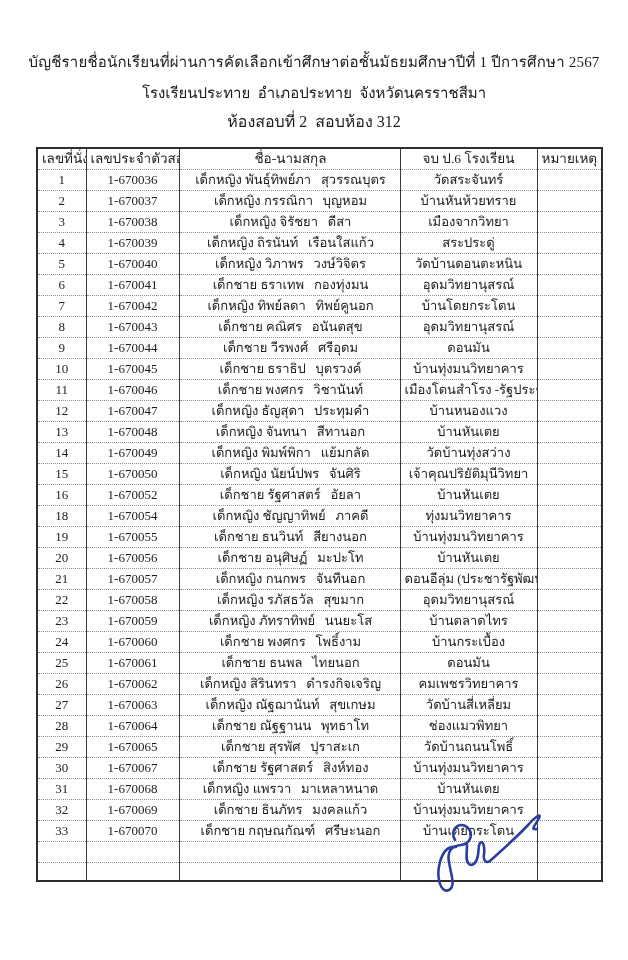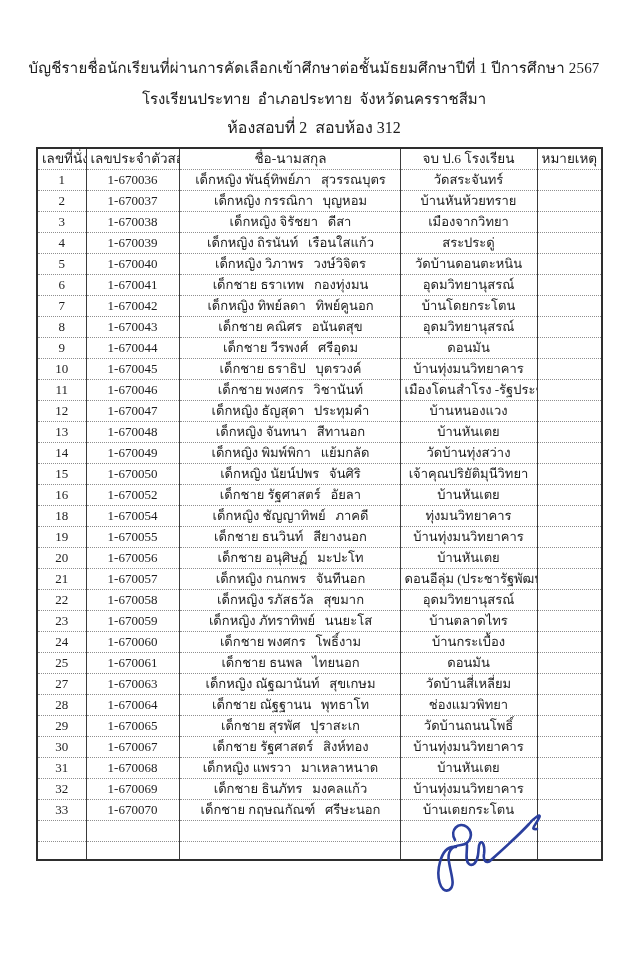--- a/index.html
+++ b/index.html
@@ -12,21 +12,21 @@
     color: #1c1c1c;
     -webkit-font-smoothing: antialiased;
   }
   .page {
     position: relative;
     width: 628px;
     height: 960px;
     overflow: hidden;
     background: #ffffff;
   }
-  .title-block { position: absolute; left: 0; top: 58px; width: 628px; text-align: center; }
+  .title-block { position: absolute; left: 0; top: 52px; width: 628px; text-align: center; }
   .title-line1 { font-size: 15px; line-height: 20px; letter-spacing: 0.2px; }
   .title-line2 { font-size: 15px; line-height: 20px; margin-top: 11px; white-space: pre; text-align: center; }
   .title-line3 { font-size: 16px; line-height: 20px; margin-top: 9px; white-space: pre; }
 
   table.roster {
     position: absolute;
     left: 36px;
     top: 147px;
     width: 565px;
     border-collapse: collapse;
@@ -258,20 +258,27 @@
           <td></td>
         </tr>
         <tr>
           <td>25</td>
           <td>1-670061</td>
           <td class="cell-name">เด็กชาย ธนพล   ไทยนอก</td>
           <td>ดอนมัน</td>
           <td></td>
         </tr>
         <tr>
+          <td>26</td>
+          <td>1-670062</td>
+          <td class="cell-name">เด็กหญิง สิรินทรา   ดำรงกิจเจริญ</td>
+          <td>คมเพชรวิทยาคาร</td>
+          <td></td>
+        </tr>
+        <tr>
           <td>27</td>
           <td>1-670063</td>
           <td class="cell-name">เด็กหญิง ณัฐฌานันท์   สุขเกษม</td>
           <td>วัดบ้านสี่เหลี่ยม</td>
           <td></td>
         </tr>
         <tr>
           <td>28</td>
           <td>1-670064</td>
           <td class="cell-name">เด็กชาย ณัฐฐานน   พุทธาโท</td>

